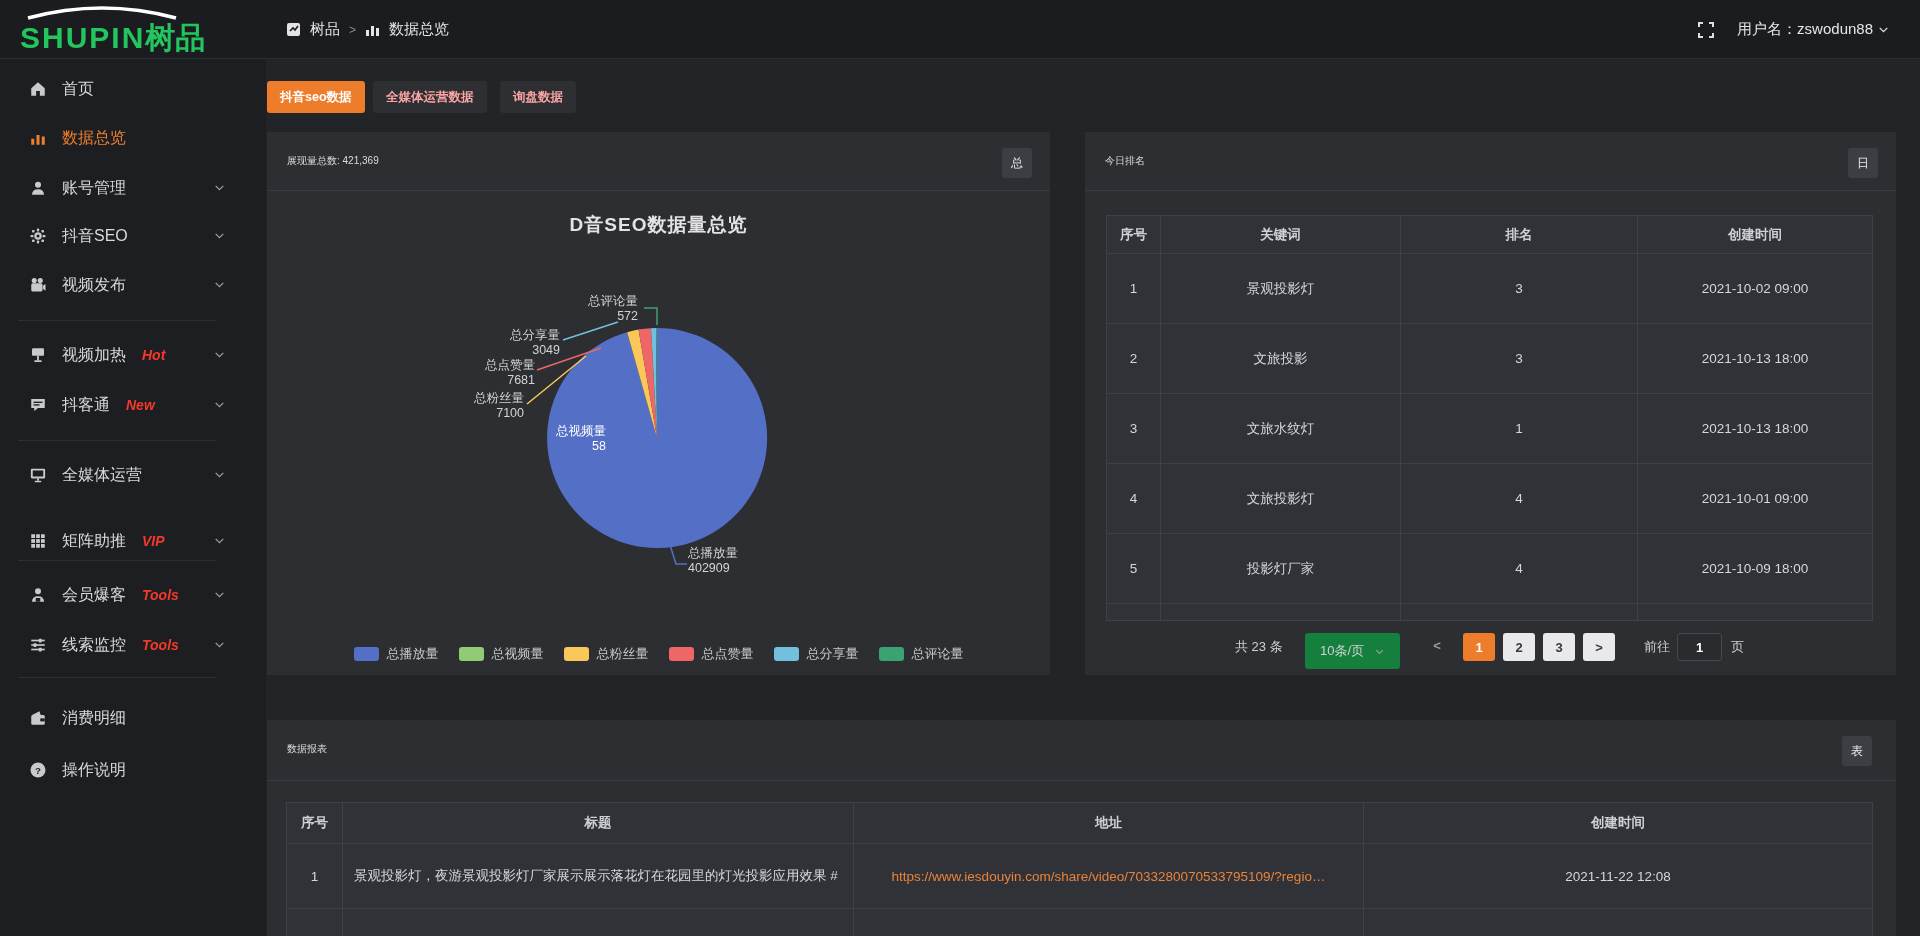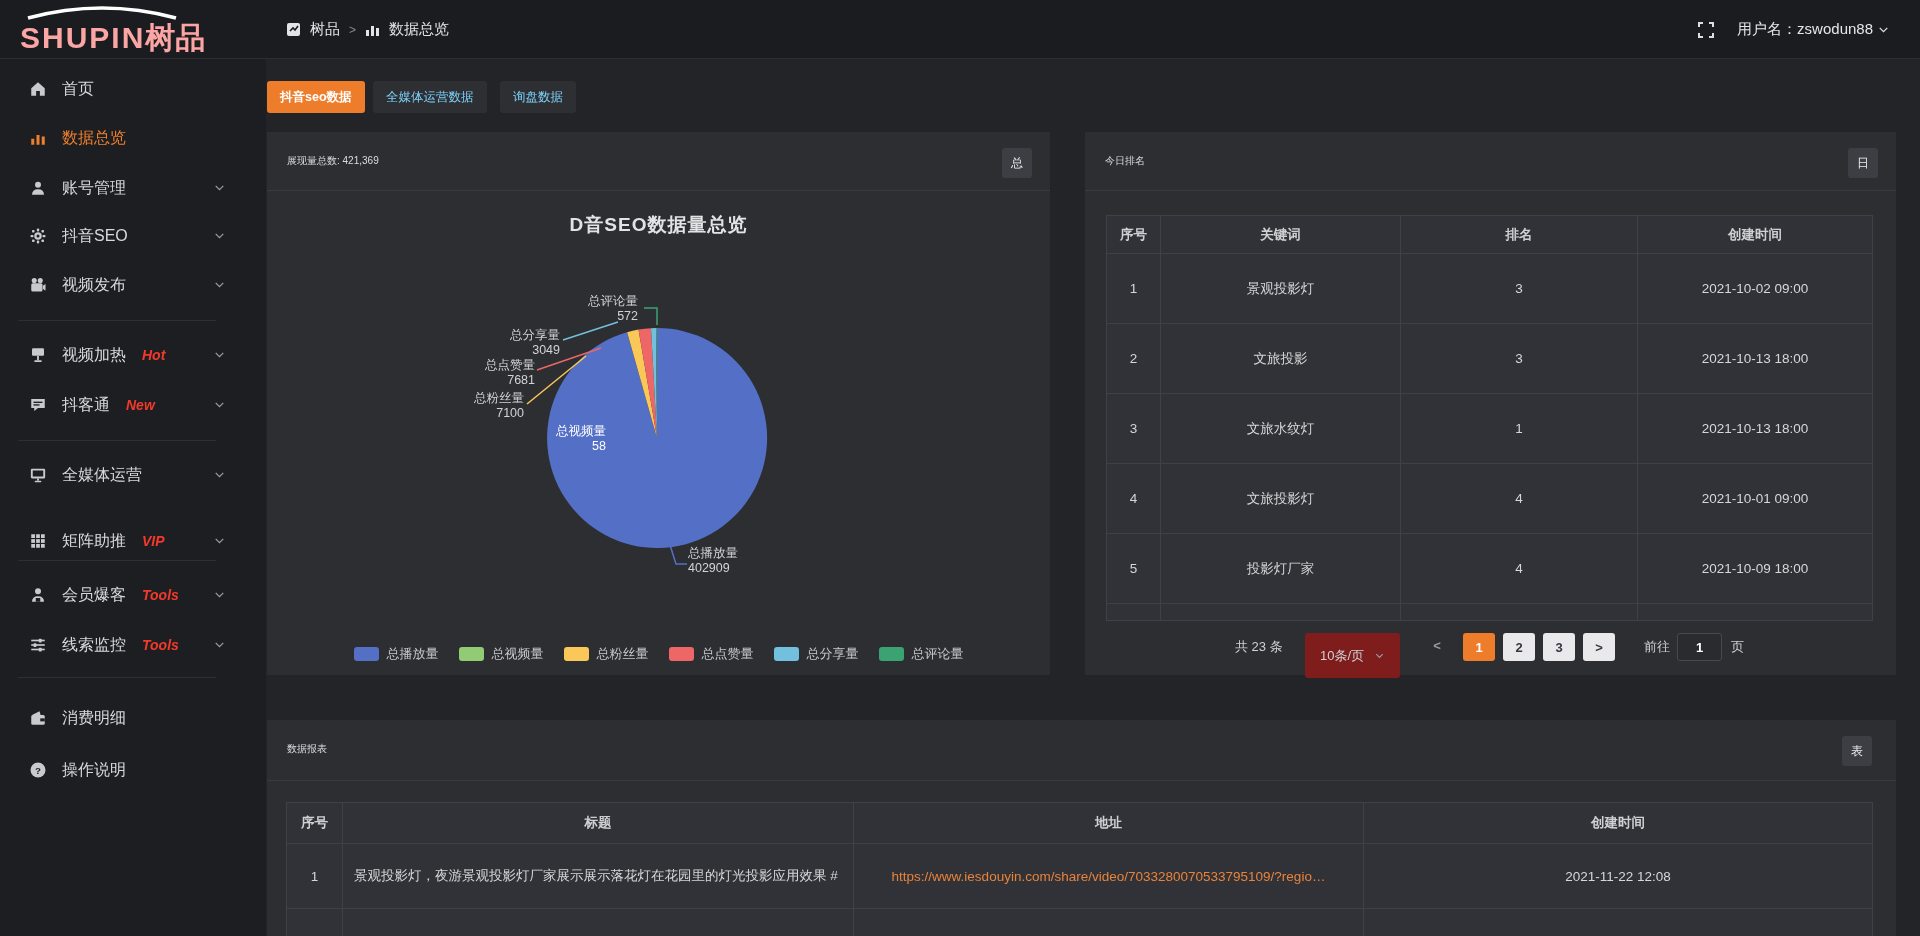--- a/index.html
+++ b/index.html
@@ -2,40 +2,40 @@
 <html><head>
 <meta charset="utf-8">
 <style>
   * { margin:0; padding:0; box-sizing:border-box; }
   html,body { background:#101114; }
   body { font-family:"Liberation Sans","DejaVu Sans",sans-serif; }
   #app { position:relative; width:1920px; height:936px; background:#232428; overflow:hidden; }
 
   
   .topbar { position:absolute; left:0; top:0; width:1920px; height:59px; background:#1b1c1f; border-bottom:1px solid #2c2d31; z-index:5; }
-  .logo { position:absolute; left:18px; top:6px; width:240px; height:50px; color:#fca5a5; }
+  .logo { position:absolute; left:18px; top:6px; width:240px; height:50px; color:#22c55e; }
   .logo-arc { position:absolute; left:4px; top:0; }
   .logo-text { position:absolute; left:2px; top:12px; font-size:30px; font-weight:800; letter-spacing:2px; white-space:nowrap; }
   .logo-cn { font-weight:700; letter-spacing:0; }
   .crumbs { position:absolute; left:286px; top:0; height:59px; display:flex; align-items:center; gap:9px; color:#e4e4e6; font-size:15px; }
   .crumb-sep { color:#8a8b8e; font-size:12px; }
   .user-area { position:absolute; right:30px; top:0; height:59px; display:flex; align-items:center; gap:22px; color:#e6e6e8; font-size:15px; }
   .user-name { display:flex; align-items:center; gap:4px; cursor:pointer; }
 
   
   .sidebar { position:absolute; left:0; top:59px; width:266px; height:877px; background:#1d1e21; }
   .side-item { position:absolute; left:0; width:266px; height:40px; display:flex; align-items:center; padding-left:28px; color:#d8d9db; font-size:16px; cursor:pointer; }
   .side-item .s-icon { width:20px; height:20px; margin-right:14px; display:flex; align-items:center; justify-content:center; }
   .side-item .tag { margin-left:16px; color:#f4392b; font-size:14px; font-weight:700; font-style:italic; }
   .side-item .chev { position:absolute; right:40px; top:13px; }
   .side-item.active { color:#ee7f2d; }
   .side-div { position:absolute; left:18px; width:198px; height:1px; background:#2e2f33; }
 
   
-  .tab { position:absolute; top:81px; height:32px; line-height:32px; padding:0 13px; font-size:12.5px; border-radius:3px; background:#2e2f33; color:#7dd3fc; cursor:pointer; }
+  .tab { position:absolute; top:81px; height:32px; line-height:32px; padding:0 13px; font-size:12.5px; border-radius:3px; background:#2e2f33; color:#fca5a5; cursor:pointer;font-weight:bold; }
   .tab.active { background:#ed7d2a; color:#fff; font-weight:700; }
 
   
   .card { position:absolute; background:#2d2e32; }
   .card-head { position:absolute; left:20px; top:22px; font-size:10px; color:#dcdcde; }
   .corner-btn { position:absolute; right:18px; top:16px; width:30px; height:30px; background:#3d3e43; color:#ebebed; font-size:12px; border-radius:3px; display:flex; align-items:center; justify-content:center; cursor:pointer; }
   .card-div { position:absolute; left:0; top:58px; width:100%; height:1px; background:#3a3b40; }
 
   #chart-card { left:267px; top:132px; width:783px; height:543px; }
   #rank-card  { left:1085px; top:132px; width:811px; height:543px; }
@@ -79,21 +79,21 @@
   #report-table { left:19px; top:82px; width:1587px; }
   #report-table .thead { height:41px; }
   #report-table .tbody-row { height:65px; }
   #report-table .empty-row { height:45px; }
   #report-table .c0 { width:56px; } #report-table .c1 { width:511px; }
   #report-table .c2 { width:510px;text-align:right; } #report-table .c3 { width:508px; }
 
   
   .pg { position:absolute; font-size:13px; color:#cfd0d2;text-align:right; }
   .pg-total { left:150px; top:506px; }
-  .pg-size { left:220px; top:501px; width:95px; height:45px; background:#7f1d1d; border-radius:3px; display:flex; align-items:center; justify-content:center; gap:10px; cursor:pointer; }
+  .pg-size { left:220px; top:501px; width:95px; height:36px; background:#15803d; border-radius:3px; display:flex; align-items:center; justify-content:center; gap:10px; cursor:pointer; }
   .pg-prev { left:344px; top:506px; width:16px; text-align:center; color:#9b9c9f; font-weight:700; cursor:pointer; }
   .pg-num { top:501px; width:32px; height:28px; border-radius:3px; background:#e9e9eb; color:#36383c; font-weight:700; display:flex; align-items:center; justify-content:center; cursor:pointer; }
   .pg-num.active { background:#ed7d2a; color:#fff; }
   .pg-goto { left:559px; top:506px; }
   .pg-input { left:592px; top:501px; width:45px; height:28px; background:#2a2b2f; border:1px solid #48494f; border-radius:3px; color:#fff; display:flex; align-items:center; justify-content:center; font-weight:700; }
   .pg-unit { left:646px; top:506px; }
 
   svg { display:block; }
 </style>
 </head>

